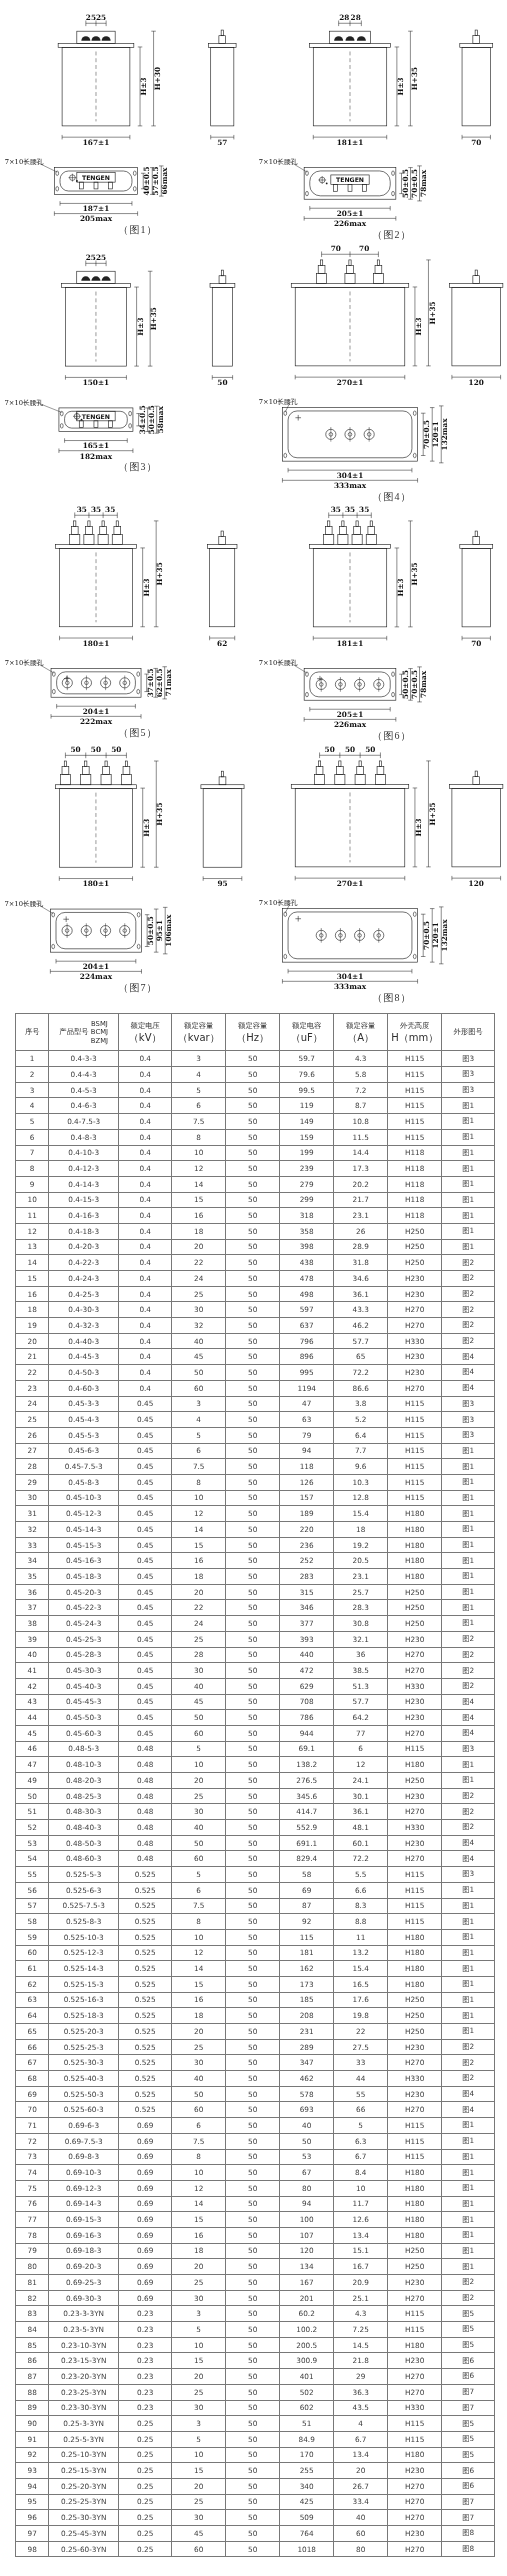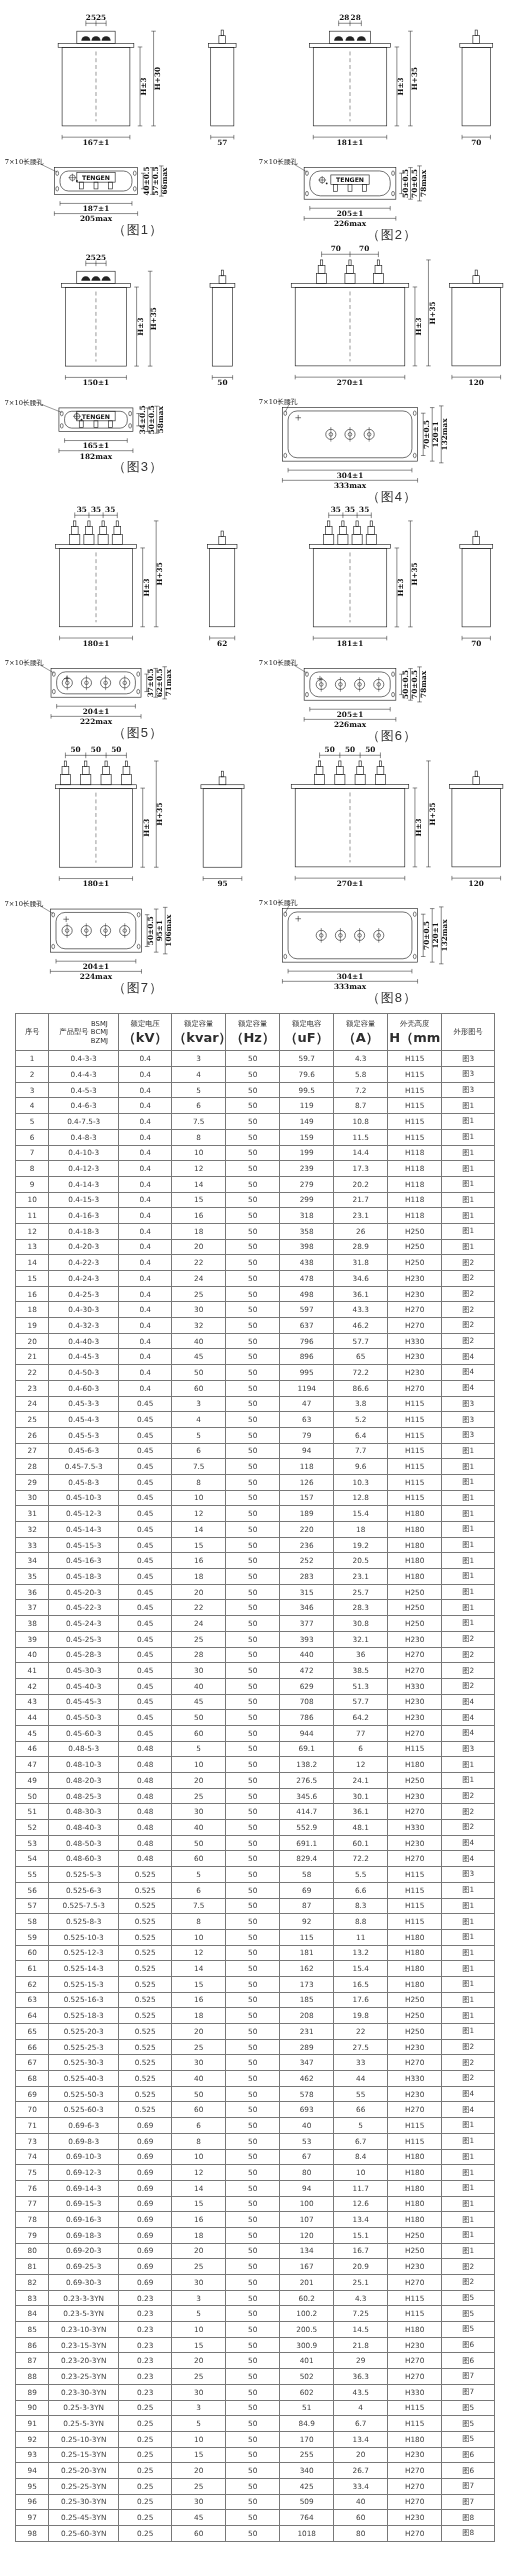--- a/index.html
+++ b/index.html
@@ -1,31 +1,31 @@
 <!DOCTYPE html>
 <html style="font-size:9px"><head>
 <meta charset="utf-8">
 <style>
   html,body{margin:0;padding:0;background:#fff;}
   body{width:508px;font-family:"DejaVu Sans",sans-serif;color:#222;}
   .page{width:508px;}
   .figures{display:grid;grid-template-columns:254px 254px;padding-top:3.4px;}
   .figure{display:flex;flex-direction:column;align-items:center;}
   .figure svg{display:block;}
-  .figure-caption{font-family:Liberation Sans, sans-serif;font-size:13px;color:#333;text-align:center;
+  .figure-caption{font-family:Liberation Serif, serif;font-size:10px;color:#333;text-align:center;
     height:13.5px;line-height:12.4px;letter-spacing:1.1px;margin-left:22px;}
   table.spec{border-collapse:collapse;table-layout:fixed;margin:8px 0 17px 15.2px;width:479px;
     font-size:7.3px;color:#3c3c3c;}
   table.spec th,table.spec td{border:0.6px solid #787878;text-align:center;vertical-align:middle;
     padding:0 1.1px;height:14.7px;font-weight:normal;overflow:hidden;white-space:nowrap;}
   table.spec{border:1.1px solid #4a4a4a;}
   table.spec thead th{height:36px;font-size:7.3px;color:#2e2e2e;line-height:1.35;}
   .model-head{display:flex;align-items:center;justify-content:center;gap:2.3px;}
   .model-head .sub{display:flex;flex-direction:column;font-size:6.8px;line-height:1.25;text-align:center;}
-  .unit{display:block;font-size:13px;font-weight:bold;}
+  .unit{display:block;font-size:10px;}
 </style>
 </head>
 <body>
 
 <div class="page">
   <div class="figures" id="figures">
       <div class="figure">
         <svg width="252" height="221" viewBox="0 0 446 392">
           <g>
             <rect x="100.88" y="72" width="134.24" height="7" fill="none" stroke="#1a1a1a" stroke-width="1.1"></rect>
@@ -1497,20 +1497,31 @@
           <td>0.69-6-3</td>
           <td>0.69</td>
           <td>6</td>
           <td>50</td>
           <td>40</td>
           <td>5</td>
           <td>H115</td>
           <td>图1</td>
         </tr>
         <tr>
+          <td>72</td>
+          <td>0.69-7.5-3</td>
+          <td>0.69</td>
+          <td>7.5</td>
+          <td>50</td>
+          <td>50</td>
+          <td>6.3</td>
+          <td>H115</td>
+          <td>图1</td>
+        </tr>
+        <tr>
           <td>73</td>
           <td>0.69-8-3</td>
           <td>0.69</td>
           <td>8</td>
           <td>50</td>
           <td>53</td>
           <td>6.7</td>
           <td>H115</td>
           <td>图1</td>
         </tr>

